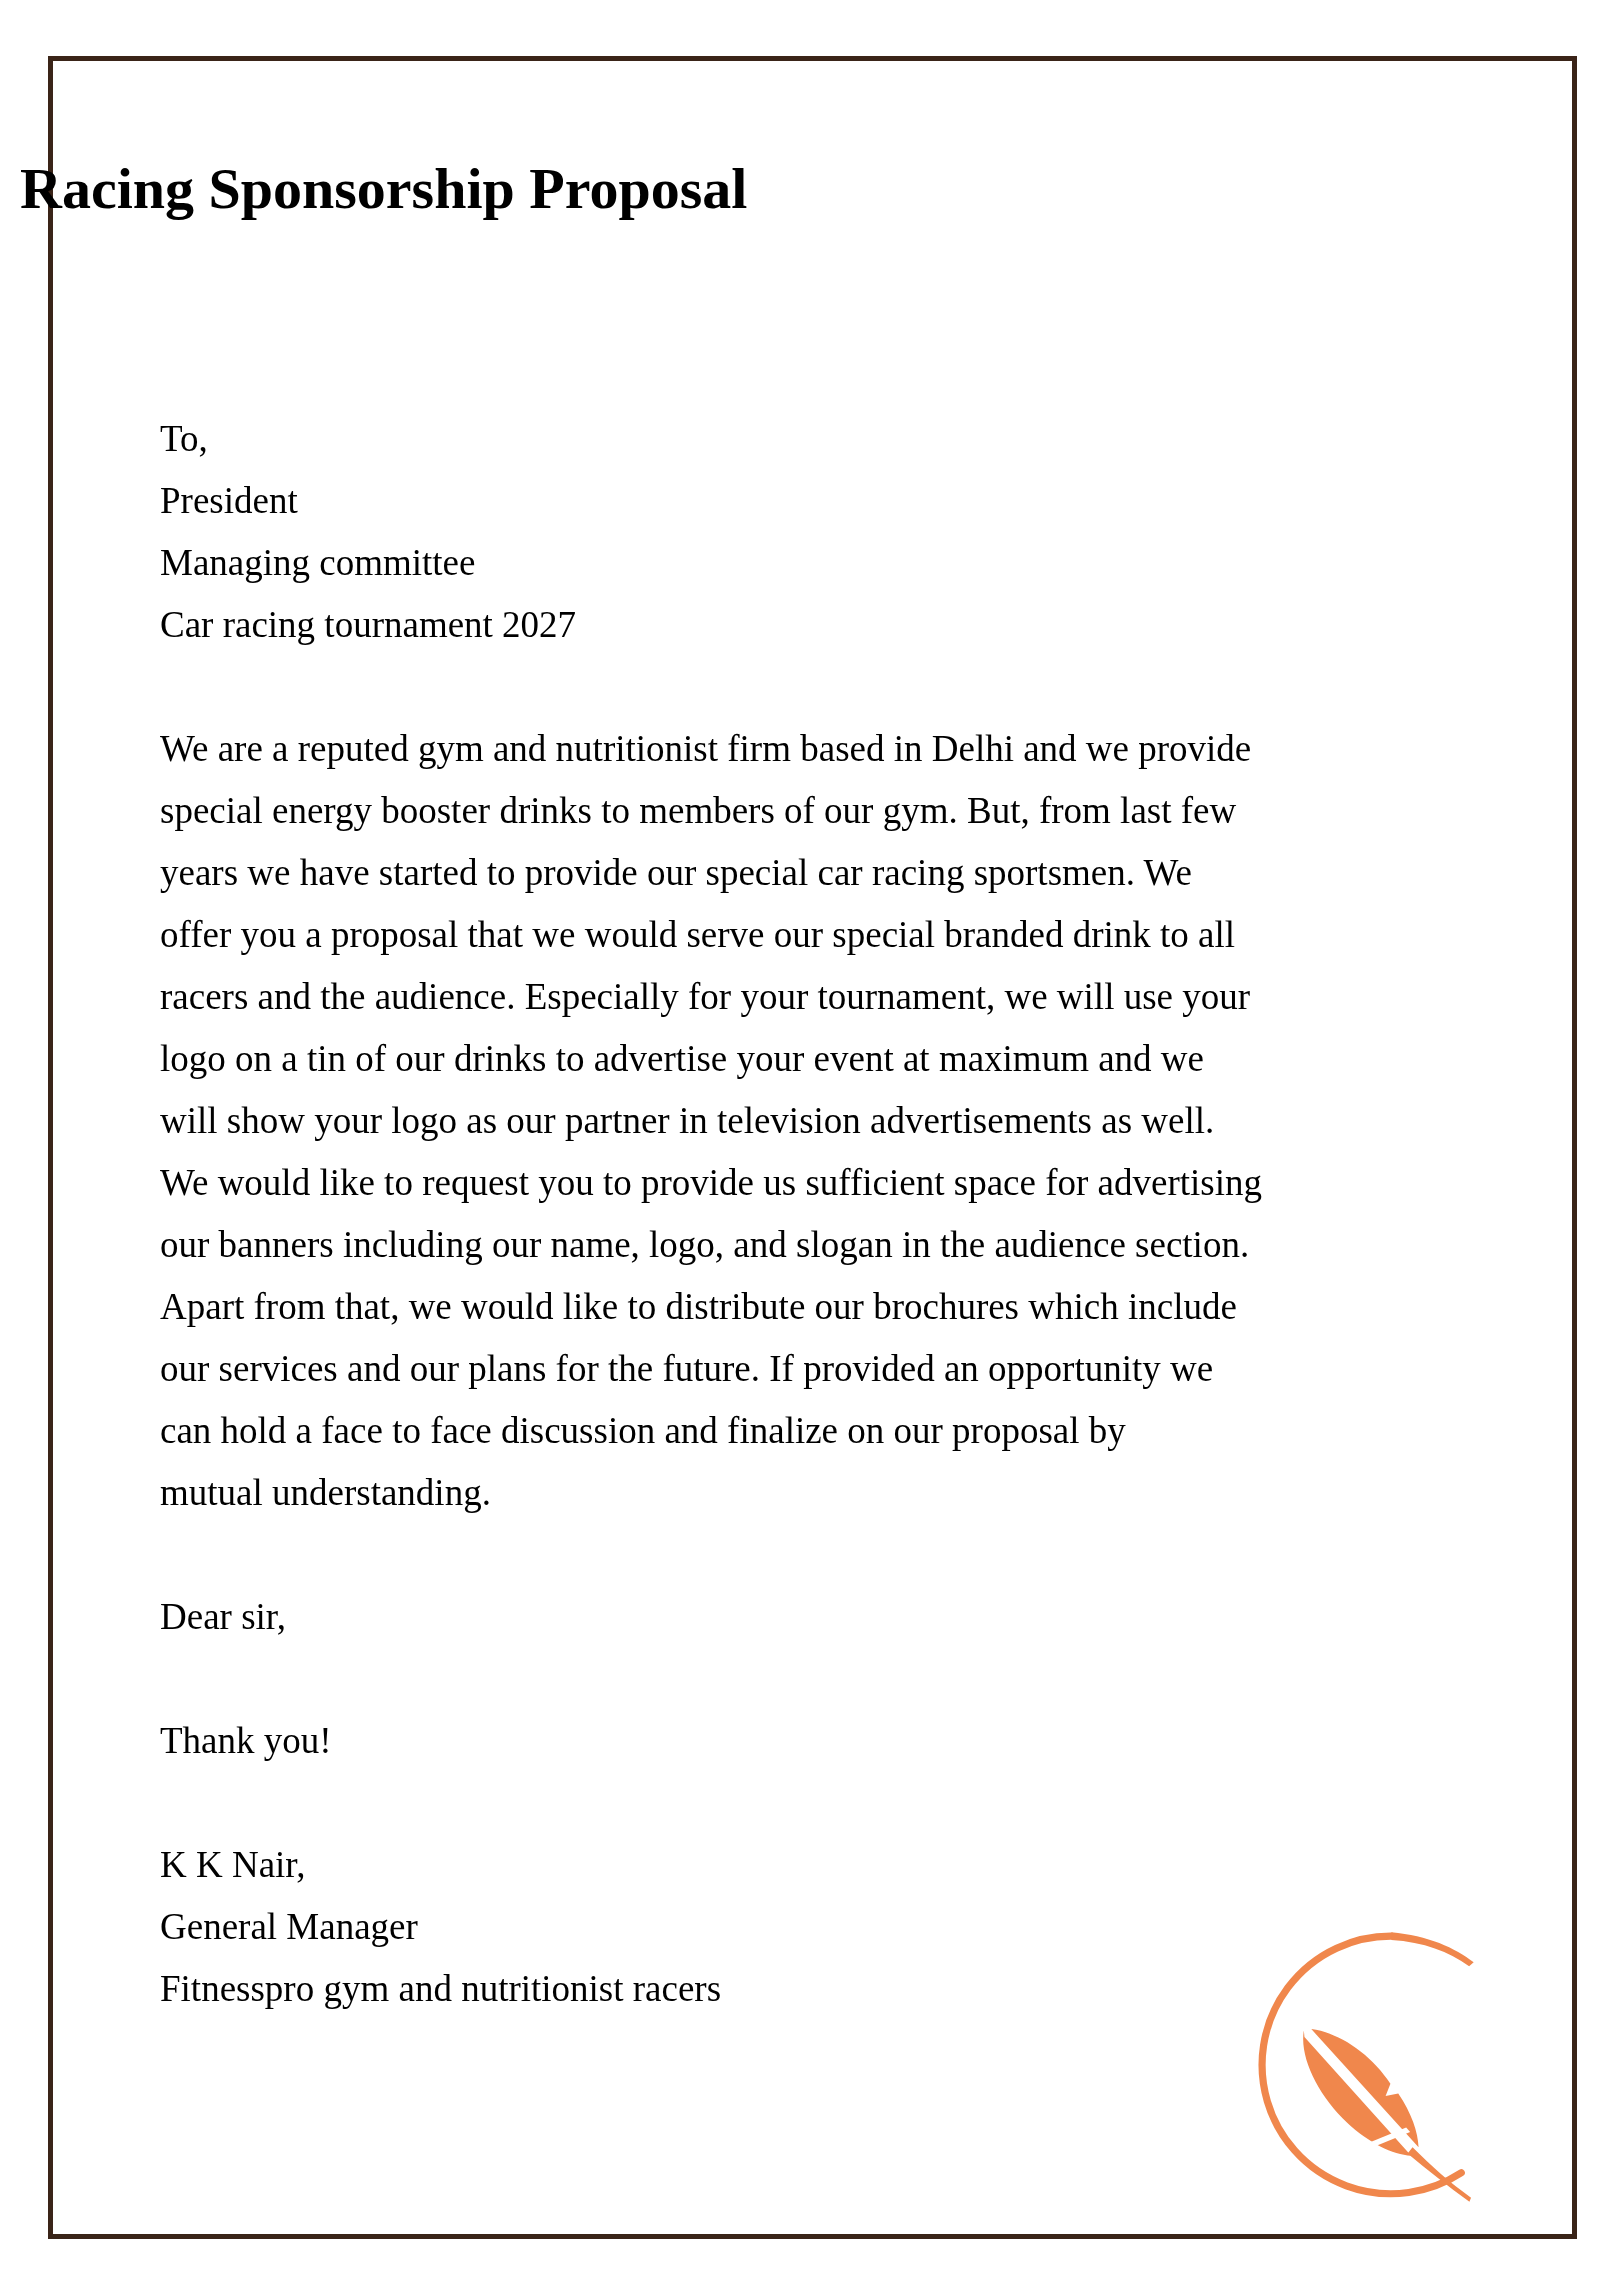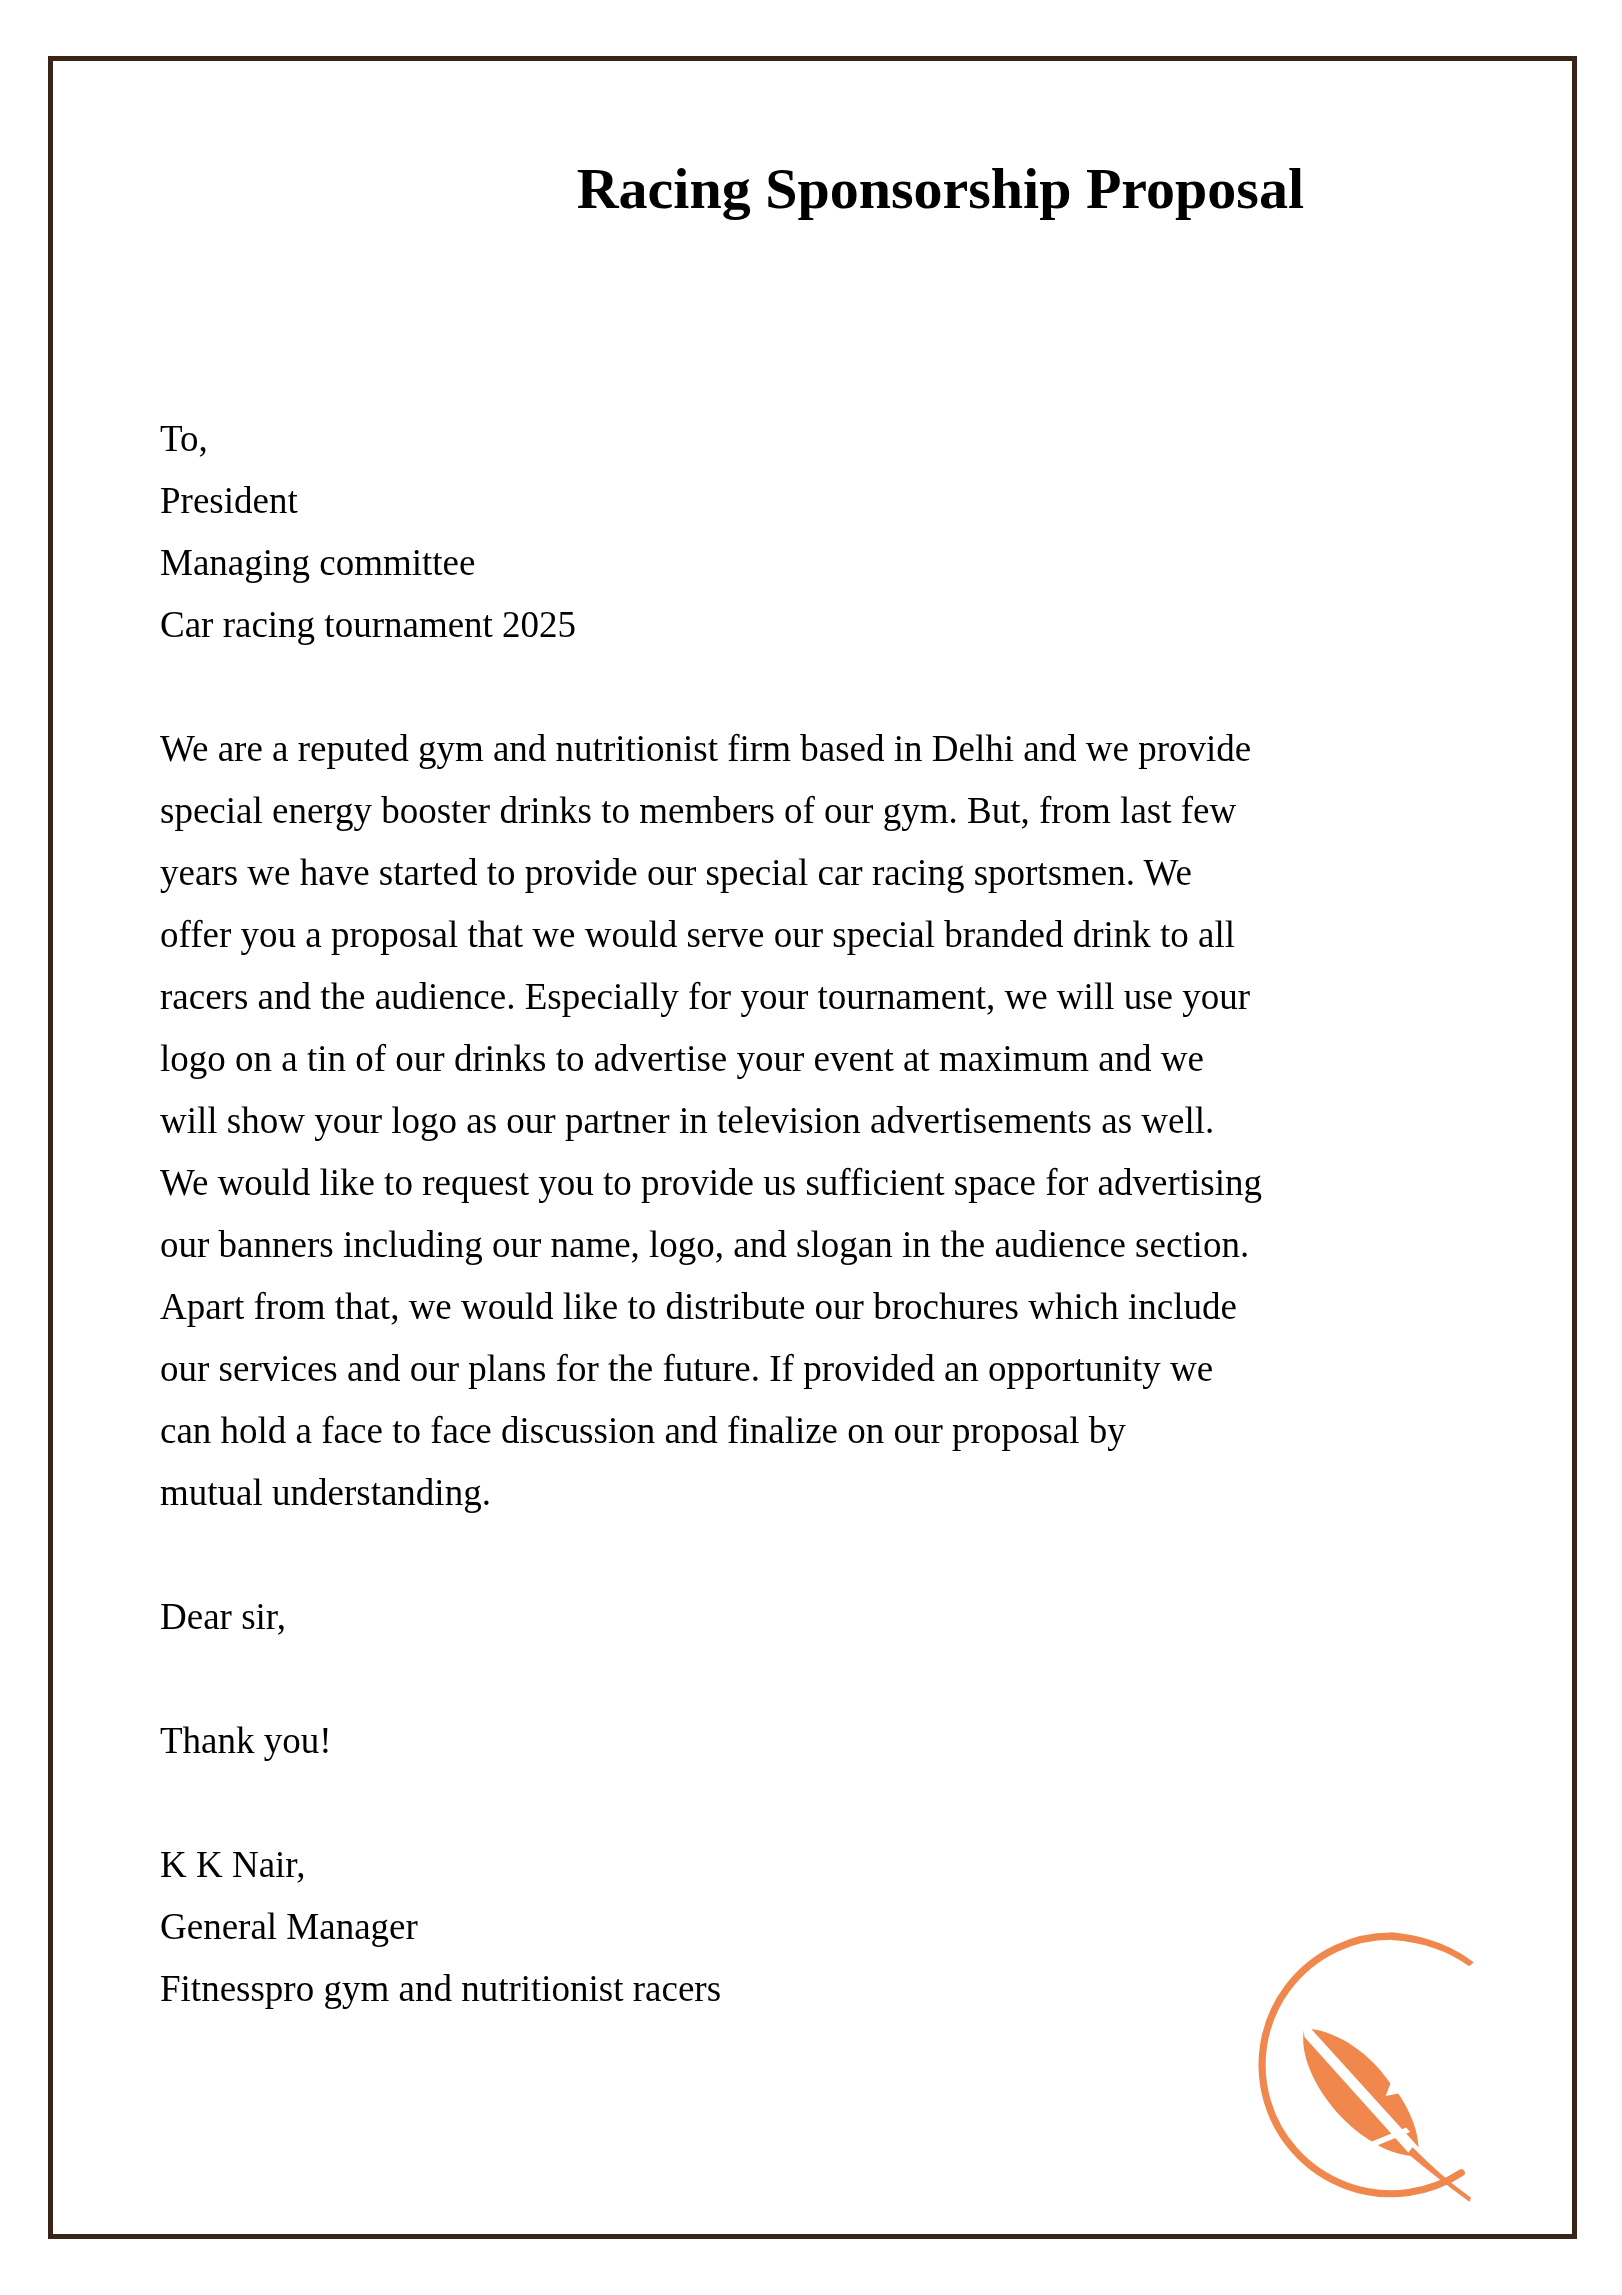--- a/index.html
+++ b/index.html
@@ -15,25 +15,26 @@
     position:absolute;
     left:48px;top:56px;
     width:1529px;height:2183px;
     border:5.2px solid #3A2418;
     box-sizing:border-box;
   }
   #title{
     position:absolute;
     left:0;top:156px;
     width:1304px;
-    text-align:right;
+    text-align:left;
     font-weight:bold;
     font-size:58px;
     line-height:65px;
     white-space:nowrap;
+    padding-left:20px;
   }
   #letter-text{
     position:absolute;
     left:160px;top:408px;
     width:1387px;
     font-size:37px;
     line-height:62px;
   }
   #letter-text p{
     margin:0 0 62px 0;
@@ -53,21 +54,21 @@
 <div id="page">
 
   <div id="frame"></div>
 
   <div id="title">Racing Sponsorship Proposal</div>
 
   <div id="letter-text">
     <p>To,
 President
 Managing committee
-Car racing tournament 2025</p>
+Car racing tournament 2027</p>
     <p>We are a reputed gym and nutritionist firm based in Delhi and we provide
 special energy booster drinks to members of our gym. But, from last few
 years we have started to provide our special car racing sportsmen. We
 offer you a proposal that we would serve our special branded drink to all
 racers and the audience. Especially for your tournament, we will use your
 logo on a tin of our drinks to advertise your event at maximum and we
 will show your logo as our partner in television advertisements as well.
 We would like to request you to provide us sufficient space for advertising
 our banners including our name, logo, and slogan in the audience section.
 Apart from that, we would like to distribute our brochures which include

